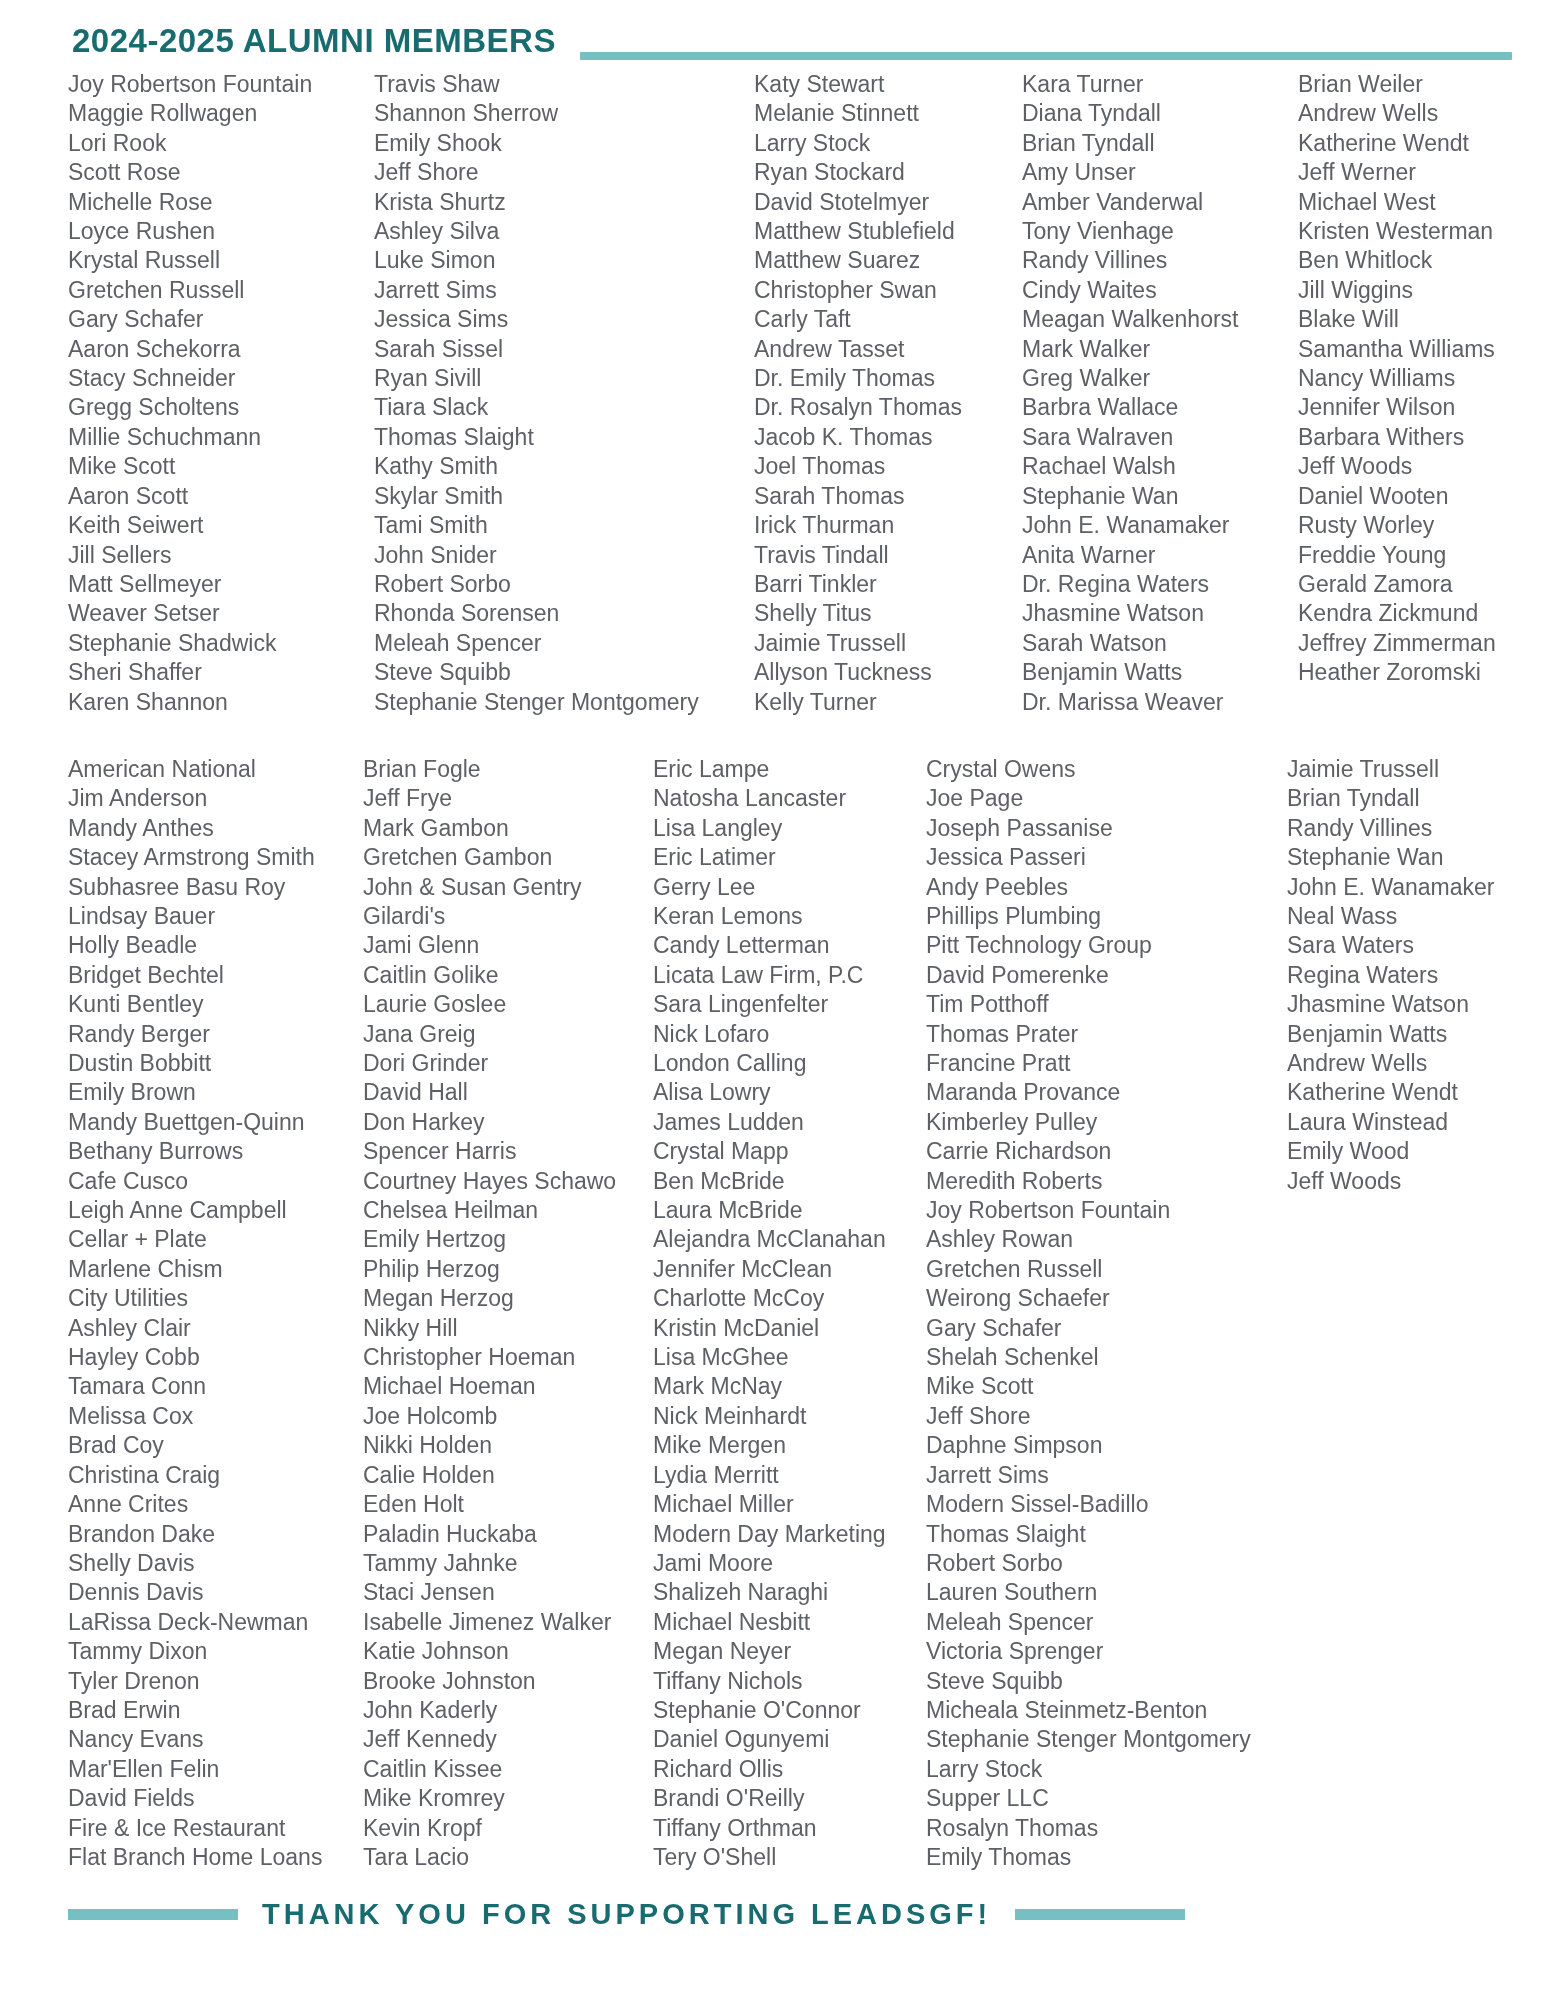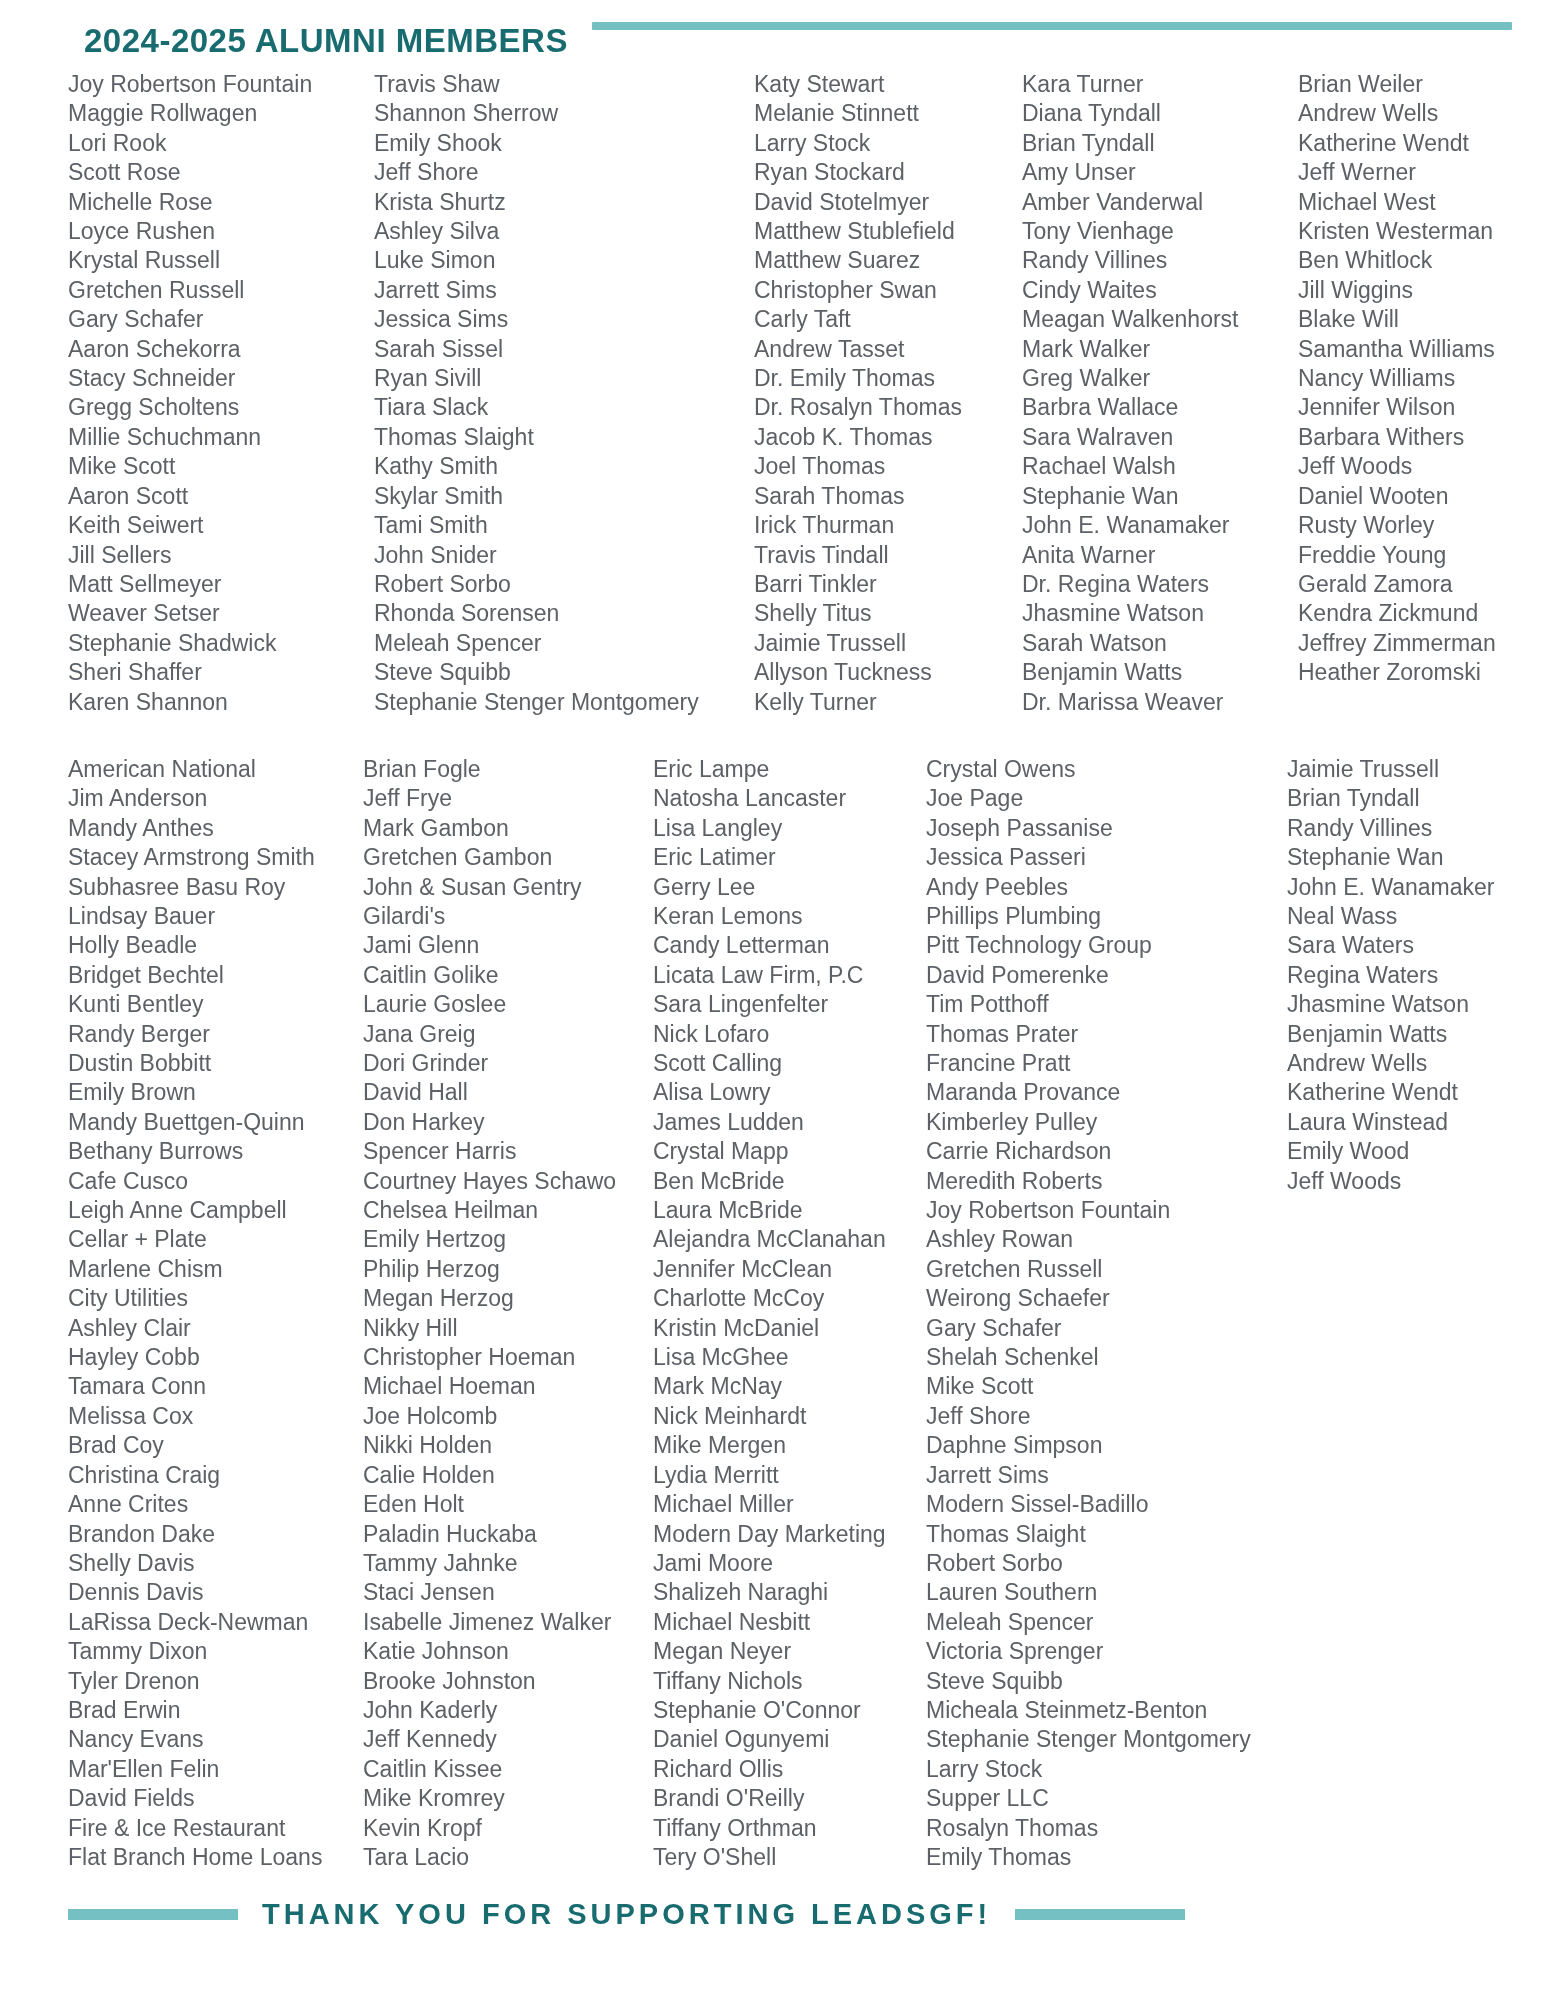--- a/index.html
+++ b/index.html
@@ -14,22 +14,22 @@
     background:var(--background);
     font-family:"Liberation Sans", sans-serif;
     overflow:hidden;
   }
   .page{
     box-sizing:border-box;
     width:1556px;height:2000px;
     padding:22px 44px 0 68px;
   }
   .sec-header{
-    display:flex;align-items:flex-start;gap:24px;
-    margin:0 0 10px 16px;
+    display:flex;align-items:flex-end;gap:24px;
+    margin:0 0 10px 4px;
   }
   .sec-title{
     margin:0;
     font-size:33px;
     font-weight:bold;
     color:var(--accent);
     letter-spacing:0.5px;
     white-space:nowrap;
   }
   .sec-rule{
@@ -283,21 +283,21 @@
           <div class="name">Eric Lampe</div>
           <div class="name">Natosha Lancaster</div>
           <div class="name">Lisa Langley</div>
           <div class="name">Eric Latimer</div>
           <div class="name">Gerry Lee</div>
           <div class="name">Keran Lemons</div>
           <div class="name">Candy Letterman</div>
           <div class="name">Licata Law Firm, P.C</div>
           <div class="name">Sara Lingenfelter</div>
           <div class="name">Nick Lofaro</div>
-          <div class="name">Scott Calling</div>
+          <div class="name">London Calling</div>
           <div class="name">Alisa Lowry</div>
           <div class="name">James Ludden</div>
           <div class="name">Crystal Mapp</div>
           <div class="name">Ben McBride</div>
           <div class="name">Laura McBride</div>
           <div class="name">Alejandra McClanahan</div>
           <div class="name">Jennifer McClean</div>
           <div class="name">Charlotte McCoy</div>
           <div class="name">Kristin McDaniel</div>
           <div class="name">Lisa McGhee</div>

